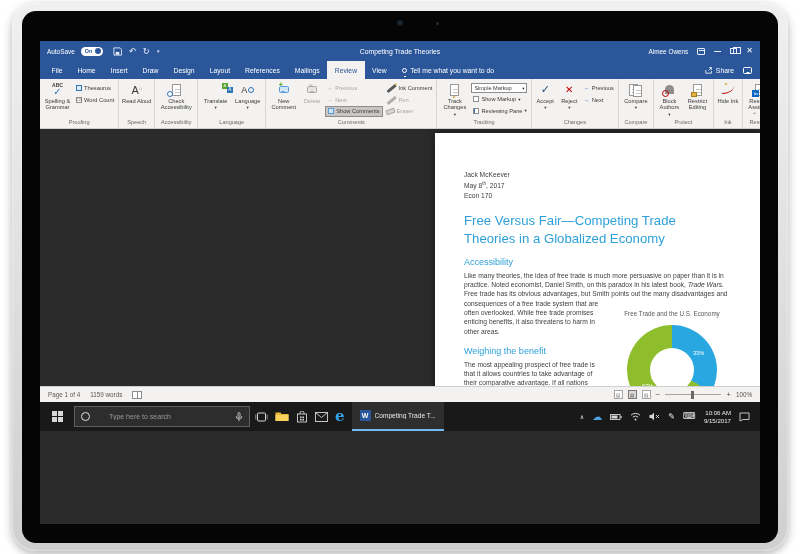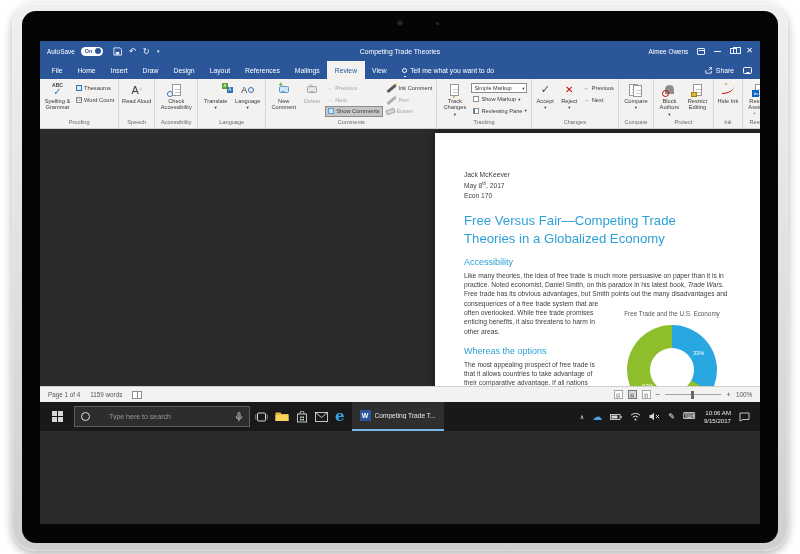--- a/index.html
+++ b/index.html
@@ -480,21 +480,21 @@
                     <rect x="43" y="36.8" width="2.6" height="2.6" fill="#8ebe2b"></rect>
                       <rect x="56.8" y="35.8" width="2.6" height="2.6" fill="#8ebe2b"></rect>
                       <rect x="64.8" y="37.3" width="2.6" height="2.6" fill="#8ebe2b"></rect>
                       <rect x="109.8" y="13.8" width="2.6" height="2.6" fill="#8ebe2b"></rect>
                     <polyline points="68,44 80,42.5 93,3" fill="none" stroke="#3f4e66" stroke-width="1.6"></polyline>
                   </svg>
                 </span>
                 </span><span>trade system that are often overlooked. While free trade promises enticing benefits, it also threatens to harm in other areas.</span>
             </p>
 
-            <h2 class="dochead">Whereas the options</h2>
+            <h2 class="dochead">Weighing the benefit</h2>
             <p class="docp">The most appealing prospect of free trade is that it allows countries to take advantage of their comparative advantage. If all nations were able to do this, each would benefit as they would be able to specialize in the areas they excel. Smith says, in theory, that Americans “...could stay at home in their developed economy and benefit from inexpensive Chinese goods. Whereas, in China, the Chinese can stay home and get high-tech goods from the United States, a country with more advanced technology, highly skilled labor, and large capital investment.” (Smith, pg. 102)</p>
 
           </div>
         </div>
 
         <div class="statusbar">
           <span>Page 1 of 4</span>
           <span>1159 words</span>
           <span class="book"></span>
           <span class="sb-right">

